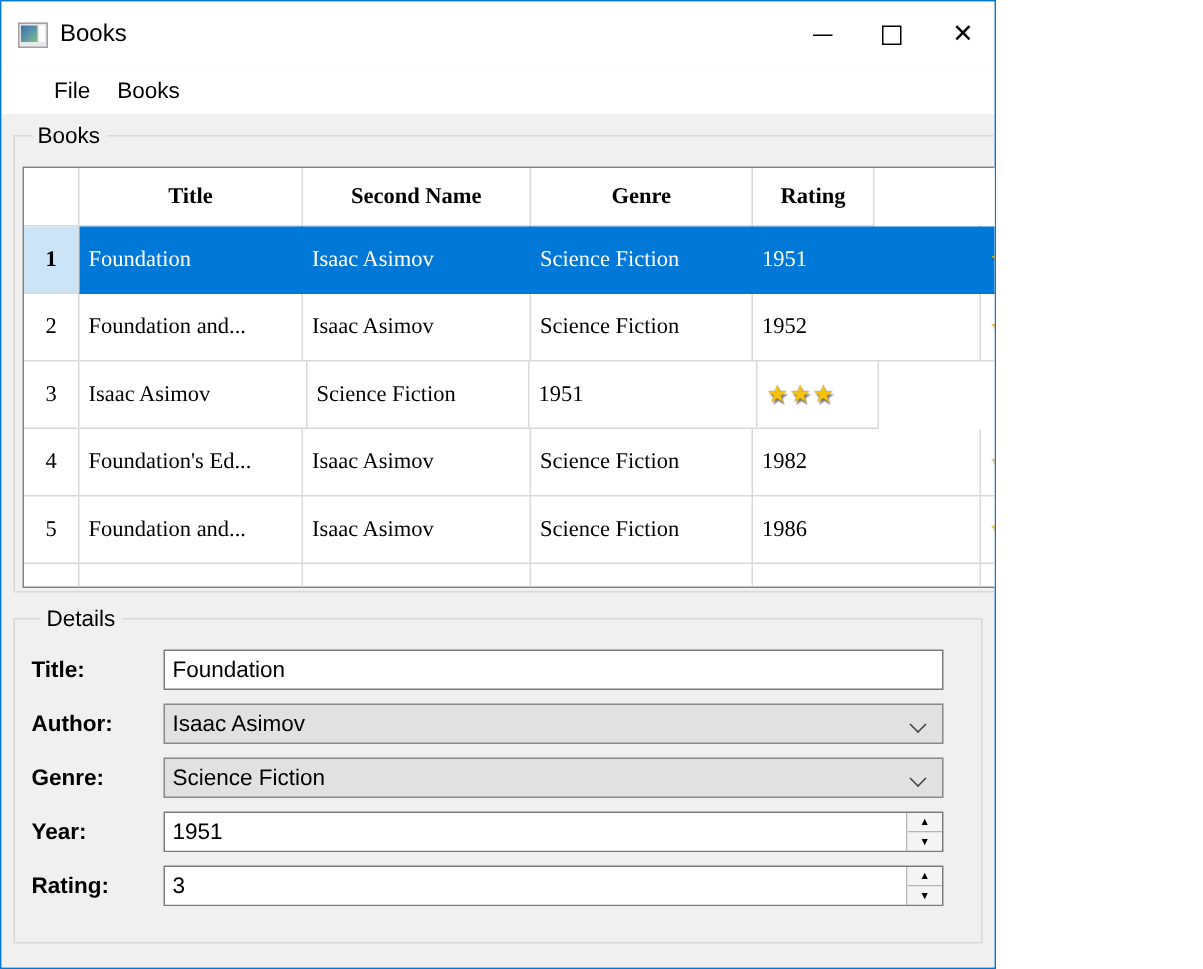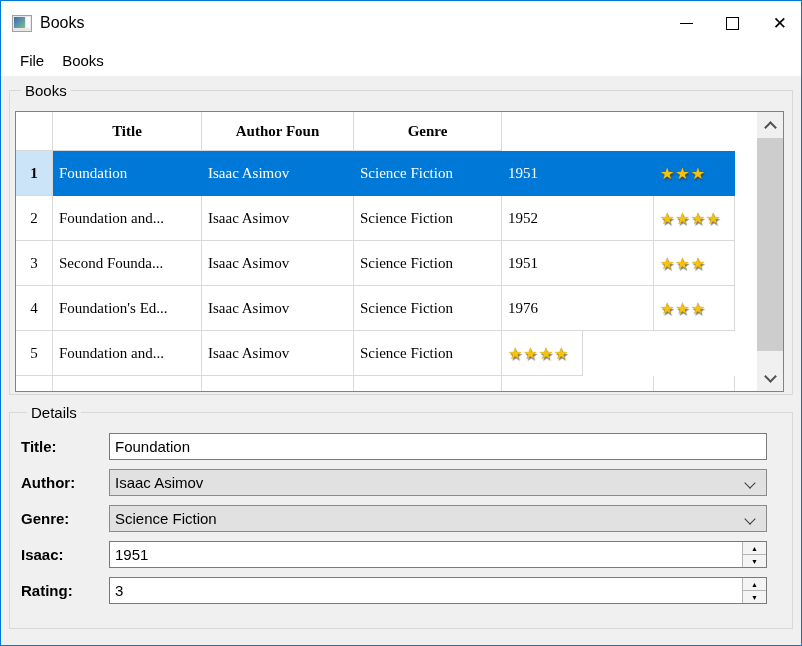--- a/index.html
+++ b/index.html
@@ -1,35 +1,35 @@
 <!DOCTYPE html>
 <html><head>
 <meta charset="utf-8">
 <style>
   * { margin:0; padding:0; box-sizing:border-box; }
   html,body { width:802px; height:646px; }
   body { font-family:"Liberation Sans","DejaVu Sans",sans-serif; font-size:15px; color:#000; }
 
-  .window { width:802px; height:646px; border:1px solid #0078d7; background:#f0f0f0; overflow:hidden; display:flex; flex-direction:column; }
+  .window { width:664px; height:646px; border:1px solid #0078d7; background:#f0f0f0; overflow:hidden; display:flex; flex-direction:column; }
 
   
   .titlebar { height:44px; background:#ffffff; display:flex; align-items:center; flex:0 0 auto; }
   .app-icon { width:20px; height:17px; margin-left:11px; border:1px solid #a0a0a0; background:#e8e8e8; position:relative; }
   .app-icon .pane { position:absolute; left:1px; top:1px; width:11px; height:11px; background:linear-gradient(135deg,#3a6ea5 0%,#5a8fae 45%,#7ec07a 100%); }
   .app-icon .strip { position:absolute; right:1px; top:1px; width:4px; height:11px; background:#fdfdfd; }
   .title-text { margin-left:8px; font-size:16px; }
   .titlebar-spacer { flex:1; }
   .caption-btn { width:46px; height:40px; display:flex; align-items:center; justify-content:center; cursor:default; }
   .glyph-min { width:13px; border-top:1px solid #000; display:block; }
   .glyph-max { width:13px; height:13px; border:1px solid #000; display:block; }
   .glyph-close { font-family:"DejaVu Sans",sans-serif; font-size:17px; font-weight:200; line-height:1; margin-right:14px; }
   .caption-btn.close { justify-content:flex-end; }
 
   
-  .menubar { height:31px; background:#ffffff; display:flex; align-items:center; padding-left:10px; flex:0 0 auto; }
+  .menubar { height:31px; background:#ffffff; display:flex; align-items:center; padding-left:26px; flex:0 0 auto; }
   .menu-item { padding:3px 9px; }
 
   
   .client { flex:1; background:#f0f0f0; padding:0 8px; }
 
   fieldset.group { border:1px solid #d8d8d8; background:transparent; }
   fieldset.group legend { font-size:15px; margin-left:6px; padding:0 4px; }
   fieldset.books { margin-top:6px; height:313px; padding:12px 5px 0 5px; }
   fieldset.details { margin-top:9px; height:225px; padding:12px 25px 0 11px; }
 
@@ -108,22 +108,23 @@
 
     <fieldset class="group books">
       <legend>Books</legend>
 
       <div class="table-frame">
         <div class="table-content">
 
           <div class="t-header">
             <div class="hc col-num"></div>
             <div class="hc col-title">Title</div>
-            <div class="hc col-author">Author Foun</div>
+            <div class="hc col-author">Second Name</div>
             <div class="hc col-genre">Genre</div>
+            <div class="hc col-rating">Rating</div>
             <div class="hc col-fill"></div>
           </div>
 
           <div class="t-row selected">
             <div class="c col-num">1</div>
             <div class="c col-title">Foundation</div>
             <div class="c col-author">Isaac Asimov</div>
             <div class="c col-genre">Science Fiction</div>
             <div class="c col-year">1951</div>
             <div class="c col-rating">
@@ -139,47 +140,47 @@
             <div class="c col-genre">Science Fiction</div>
             <div class="c col-year">1952</div>
             <div class="c col-rating">
                 <span class="stars">★★★★</span>
               </div>
             <div class="c col-fill"></div>
           </div>
 
           <div class="t-row">
             <div class="c col-num">3</div>
-            <div class="c col-title">Second Founda...</div>
             <div class="c col-author">Isaac Asimov</div>
             <div class="c col-genre">Science Fiction</div>
             <div class="c col-year">1951</div>
             <div class="c col-rating">
                 <span class="stars">★★★</span>
               </div>
             <div class="c col-fill"></div>
           </div>
 
           <div class="t-row">
             <div class="c col-num">4</div>
             <div class="c col-title">Foundation's Ed...</div>
             <div class="c col-author">Isaac Asimov</div>
             <div class="c col-genre">Science Fiction</div>
-            <div class="c col-year">1976</div>
+            <div class="c col-year">1982</div>
             <div class="c col-rating">
                 <span class="stars">★★★</span>
               </div>
             <div class="c col-fill"></div>
           </div>
 
           <div class="t-row">
             <div class="c col-num">5</div>
             <div class="c col-title">Foundation and...</div>
             <div class="c col-author">Isaac Asimov</div>
             <div class="c col-genre">Science Fiction</div>
+            <div class="c col-year">1986</div>
             <div class="c col-rating">
                 <span class="stars">★★★★</span>
               </div>
             <div class="c col-fill"></div>
           </div>
 
           <div class="t-row">
             <div class="c col-num">6</div>
             <div class="c col-title">Prelude to Foun...</div>
             <div class="c col-author">Isaac Asimov</div>
@@ -225,21 +226,21 @@
 
       <div class="field-row">
         <span class="field-label">Genre:</span>
         <div class="combo">
           <span>Science Fiction</span>
           <span class="chevc"></span>
         </div>
       </div>
 
       <div class="field-row">
-        <span class="field-label">Isaac:</span>
+        <span class="field-label">Year:</span>
         <div class="spin-wrap">
           <input class="spin-input" type="text" value="1951" style="">
           <div class="spin-btns">
             <div class="spin-btn up">▲</div>
             <div class="spin-btn down">▼</div>
           </div>
         </div>
       </div>
 
       <div class="field-row">

